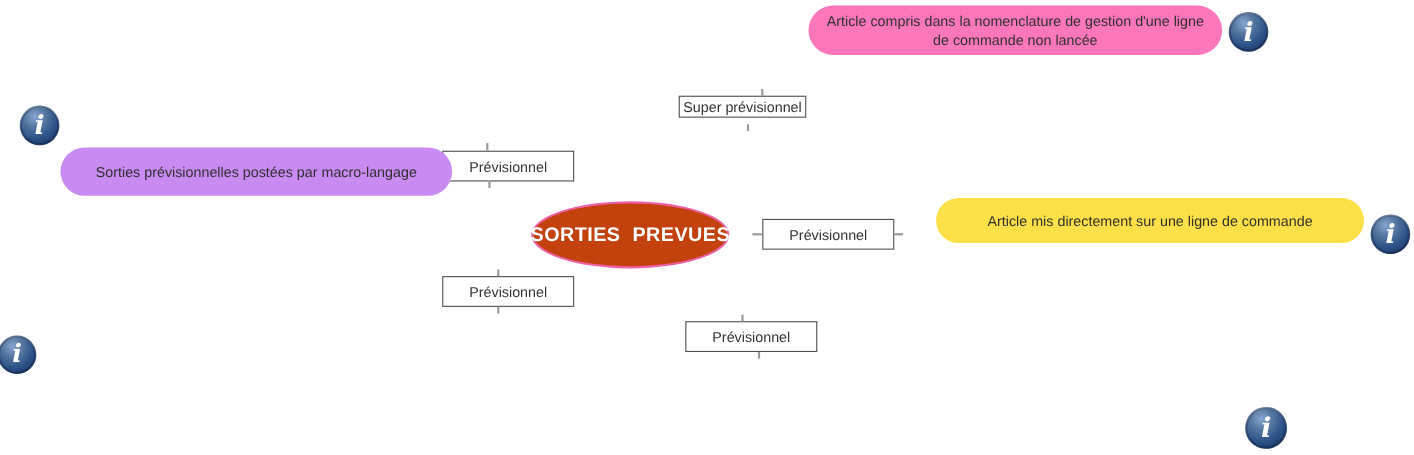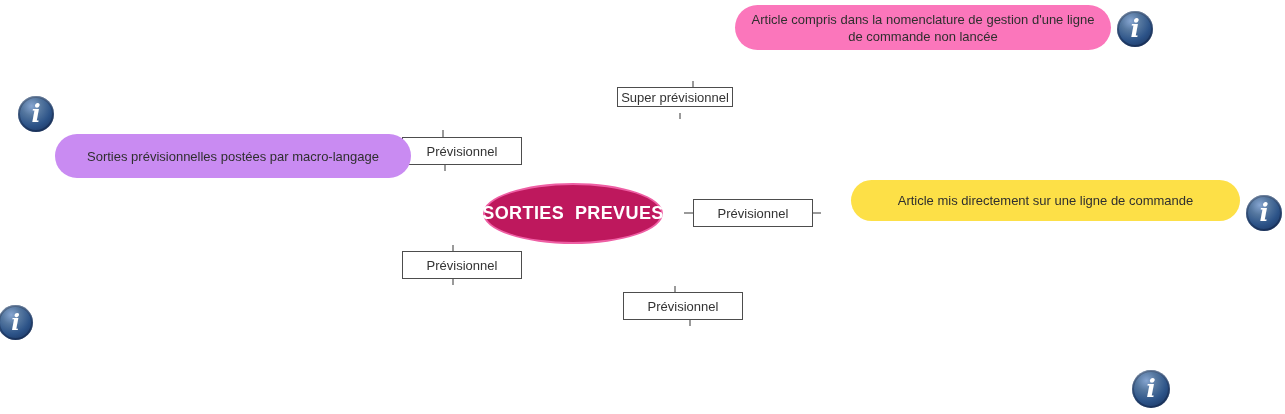--- a/index.html
+++ b/index.html
@@ -7,21 +7,21 @@
     position:relative;
     width:1285px;height:414px;
     background:#ffffff;
     overflow:hidden;
     font-family:"Liberation Sans","DejaVu Sans",sans-serif;
   }
 
   
   .center-ellipse{
     position:absolute;left:483px;top:183px;width:180px;height:61px;
-    background:#be185d;border:2px solid #EE5FA4;border-radius:50%;
+    background:#c2410c;border:2px solid #EE5FA4;border-radius:50%;
     box-sizing:border-box;
     display:flex;align-items:center;justify-content:center;
     color:#ffffff;font-weight:bold;font-size:18px;letter-spacing:.4px;
     white-space:pre;
   }
 
   
   .type-box{
     position:absolute;background:#ffffff;border:1px solid #4d4d4d;
     box-sizing:border-box;

